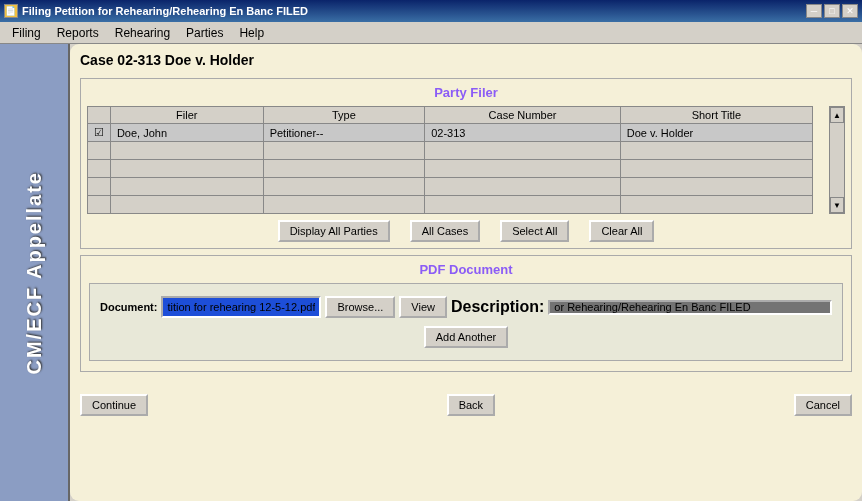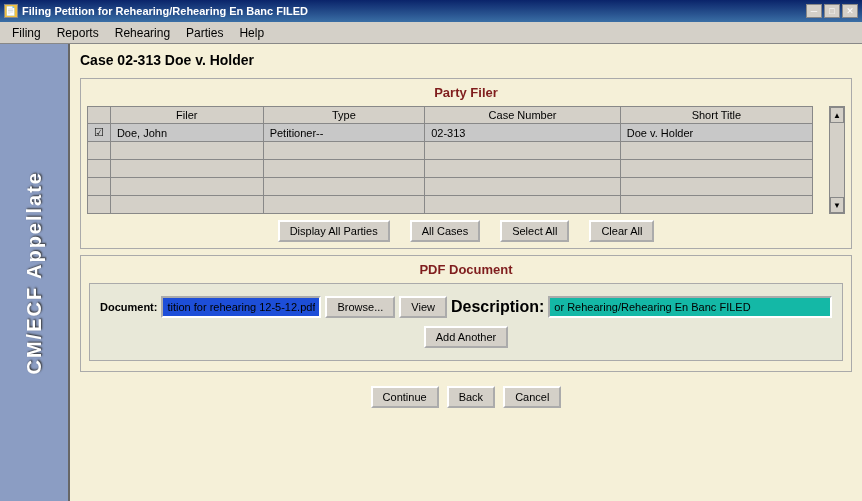--- a/index.html
+++ b/index.html
@@ -99,38 +99,39 @@
     }
 
     
     .content-area {
       flex: 1;
       background: #f5f0d8;
       padding: 8px 10px;
       display: flex;
       flex-direction: column;
       gap: 6px;
+      border-radius: 9px;
     }
 
     .case-title {
       font-size: 14px;
       font-weight: bold;
       margin-bottom: 4px;
     }
 
     
     .section-box {
       border: 1px solid #aaa;
       background: #f5f0d8;
       padding: 6px;
     }
 
     .section-title {
       text-align: center;
-      color: #7f1d1d;
+      color: #8b5cf6;
       font-weight: bold;
       font-size: 13px;
       margin-bottom: 6px;
     }
     .party-table {
       border-collapse: collapse;
       width: 100%;
       flex: 1;
     }
     .party-table th {
@@ -218,35 +219,35 @@
     }
     .desc-label {
       font-size: 16px;
       font-weight: bold;
       white-space: nowrap;
     }
     .desc-input {
       flex: 1;
       font-size: 11px;
       border: 2px inset #fff;
-      background: #14b8a6;
+      background: #737373;
       padding: 2px 4px;
-      height: 22px;
+      height: 15px;
     }
     .add-another-row {
       display: flex;
       justify-content: center;
     }
 
     
     .bottom-buttons {
       display: flex;
-      justify-content: center;
+      justify-content: space-between;
       gap: 8px;
-      margin-top: 8px;
+      margin-top: 16px;
     }
 
     
     .party-table .empty-row td {
       height: 18px;
       background: #d4d0c8;
     }
   </style>
 </head>
 <body>

